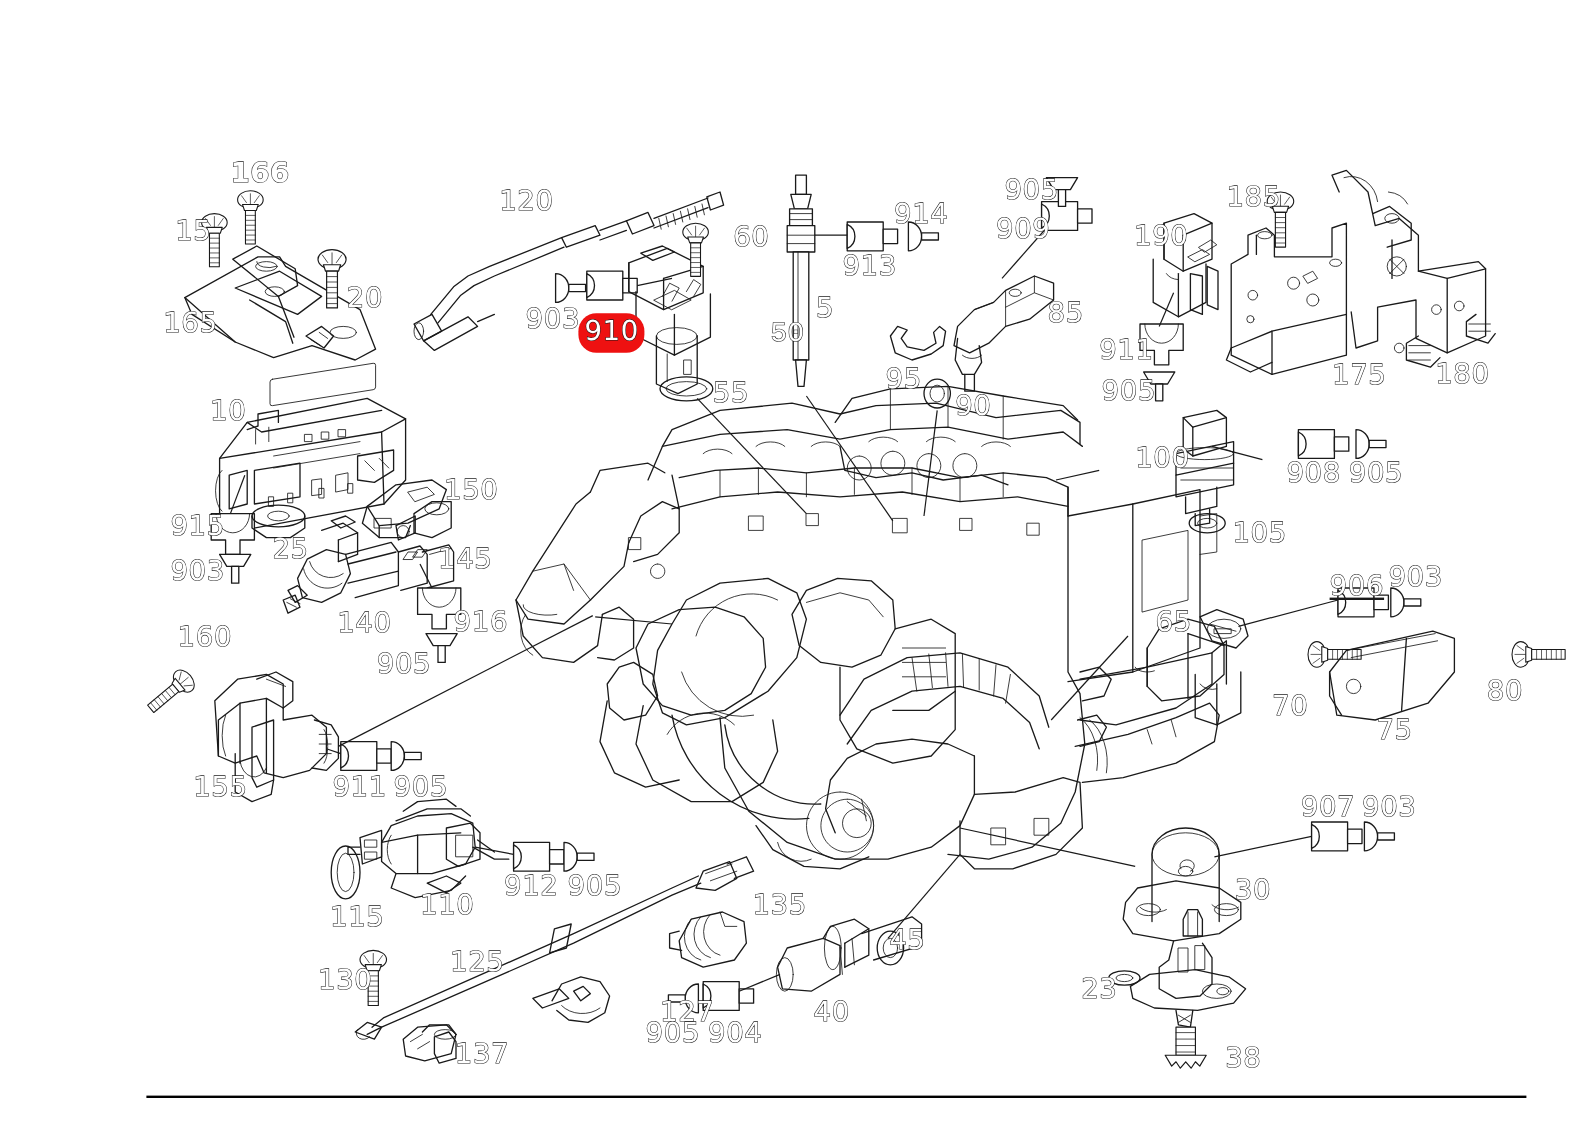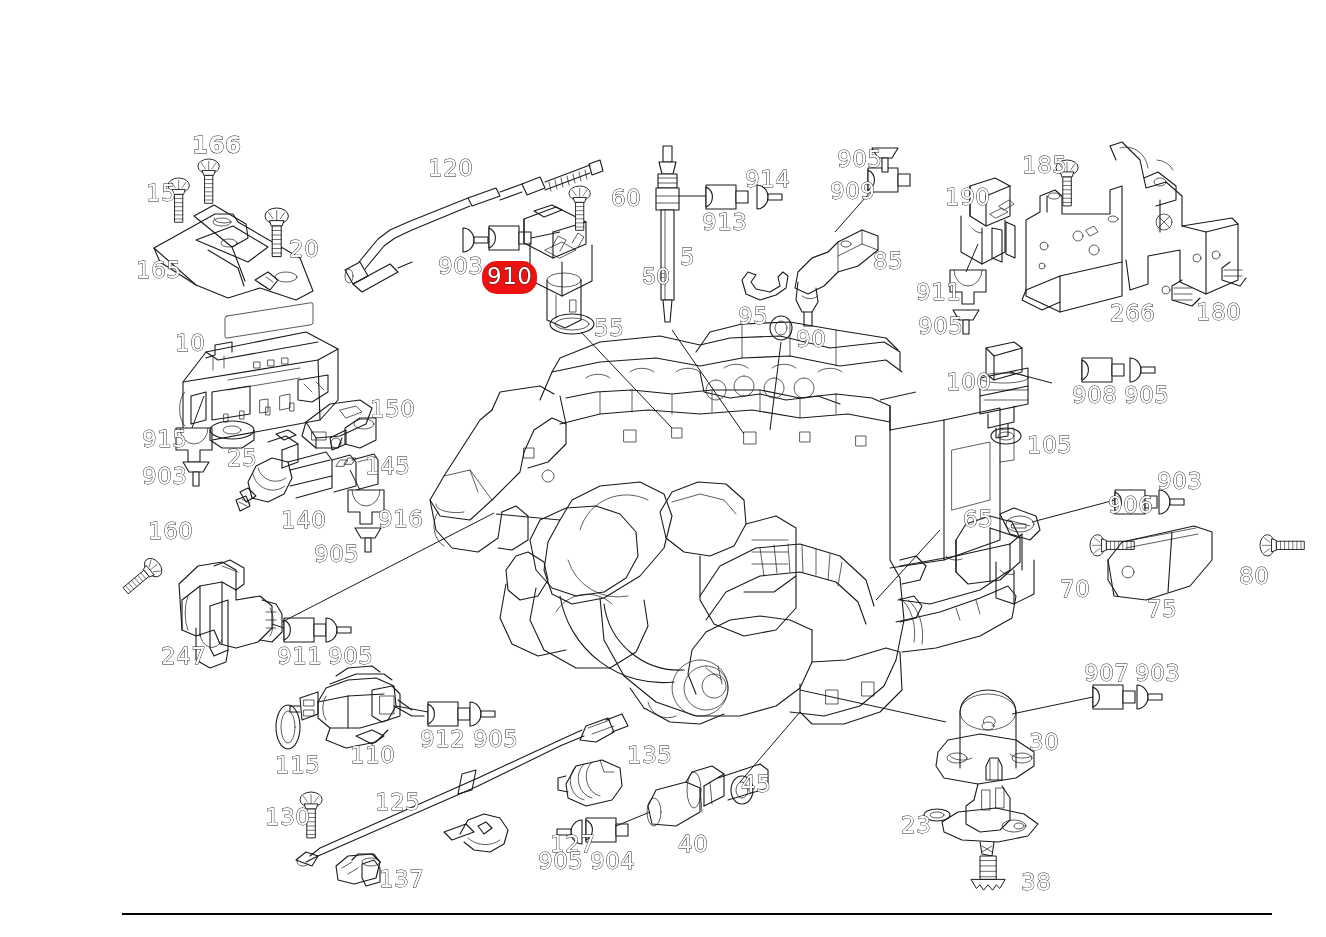--- a/index.html
+++ b/index.html
@@ -634,58 +634,58 @@
       <use href="#plugCap"></use>
     </g>
     <path class="lead" d="M1093 697 L1012 714"></path>
   </svg>
 
   <div id="labels">
       <div class="callout" style="left: 192px; top: 134px; font-weight: bold;">166</div>
       <div class="callout" style="left: 146px; top: 182px;">15</div>
       <div class="callout" style="left: 289px; top: 238px;">20</div>
       <div class="callout" style="left: 136px; top: 259px;">165</div>
-      <div class="callout" style="left: 428px; top: 157px; text-align: center;">120</div>
+      <div class="callout" style="left: 416px; top: 157px; text-align: center;">120</div>
       <div class="callout" style="left: 438px; top: 255px;">903</div>
       <div class="callout hl" style="left: 482px; top: 261px;">910</div>
       <div class="callout" style="left: 611px; top: 187px;">60</div>
       <div class="callout" style="left: 642px; top: 267px; font-family: Liberation Mono, monospace;">50</div>
       <div class="callout" style="left: 594px; top: 317px;">55</div>
       <div class="callout" style="left: 680px; top: 246px;">5</div>
       <div class="callout" style="left: 745px; top: 168px;">914</div>
       <div class="callout" style="left: 702px; top: 211px;">913</div>
       <div class="callout" style="left: 738px; top: 305px;">95</div>
       <div class="callout" style="left: 796px; top: 328px;">90</div>
       <div class="callout" style="left: 837px; top: 148px;">905</div>
       <div class="callout" style="left: 830px; top: 180px;">909</div>
       <div class="callout" style="left: 873px; top: 250px;">85</div>
       <div class="callout" style="left: 945px; top: 186px;">190</div>
       <div class="callout" style="left: 916px; top: 281px;">911</div>
       <div class="callout" style="left: 918px; top: 315px;">905</div>
       <div class="callout" style="left: 1022px; top: 154px;">185</div>
-      <div class="callout" style="left: 1110px; top: 302px;">266</div>
+      <div class="callout" style="left: 1110px; top: 302px;">175</div>
       <div class="callout" style="left: 1196px; top: 301px;">180</div>
       <div class="callout" style="left: 175px; top: 332px;">10</div>
       <div class="callout" style="left: 142px; top: 428px;">915</div>
       <div class="callout" style="left: 142px; top: 465px;">903</div>
       <div class="callout" style="left: 227px; top: 447px;">25</div>
       <div class="callout" style="left: 370px; top: 398px;">150</div>
       <div class="callout" style="left: 365px; top: 455px;">145</div>
       <div class="callout" style="left: 281px; top: 509px;">140</div>
       <div class="callout" style="left: 378px; top: 508px;">916</div>
       <div class="callout" style="left: 314px; top: 543px;">905</div>
       <div class="callout" style="left: 148px; top: 520px;">160</div>
-      <div class="callout" style="left: 161px; top: 645px;">247</div>
+      <div class="callout" style="left: 161px; top: 645px;">155</div>
       <div class="callout" style="left: 277px; top: 645px;">911</div>
       <div class="callout" style="left: 328px; top: 645px;">905</div>
       <div class="callout" style="left: 946px; top: 371px;">100</div>
       <div class="callout" style="left: 1072px; top: 384px;">908</div>
       <div class="callout" style="left: 1124px; top: 384px;">905</div>
       <div class="callout" style="left: 1027px; top: 434px;">105</div>
-      <div class="callout" style="left: 1108px; top: 494px;">906</div>
+      <div class="callout" style="left: 1108px; top: 478px; text-decoration: underline;">906</div>
       <div class="callout" style="left: 1157px; top: 470px;">903</div>
       <div class="callout" style="left: 963px; top: 508px;">65</div>
       <div class="callout" style="left: 1060px; top: 578px;">70</div>
       <div class="callout" style="left: 1147px; top: 598px;">75</div>
       <div class="callout" style="left: 1239px; top: 565px;">80</div>
       <div class="callout" style="left: 275px; top: 754px;">115</div>
       <div class="callout" style="left: 350px; top: 744px;">110</div>
       <div class="callout" style="left: 420px; top: 728px;">912</div>
       <div class="callout" style="left: 473px; top: 728px;">905</div>
       <div class="callout" style="left: 375px; top: 791px;">125</div>

